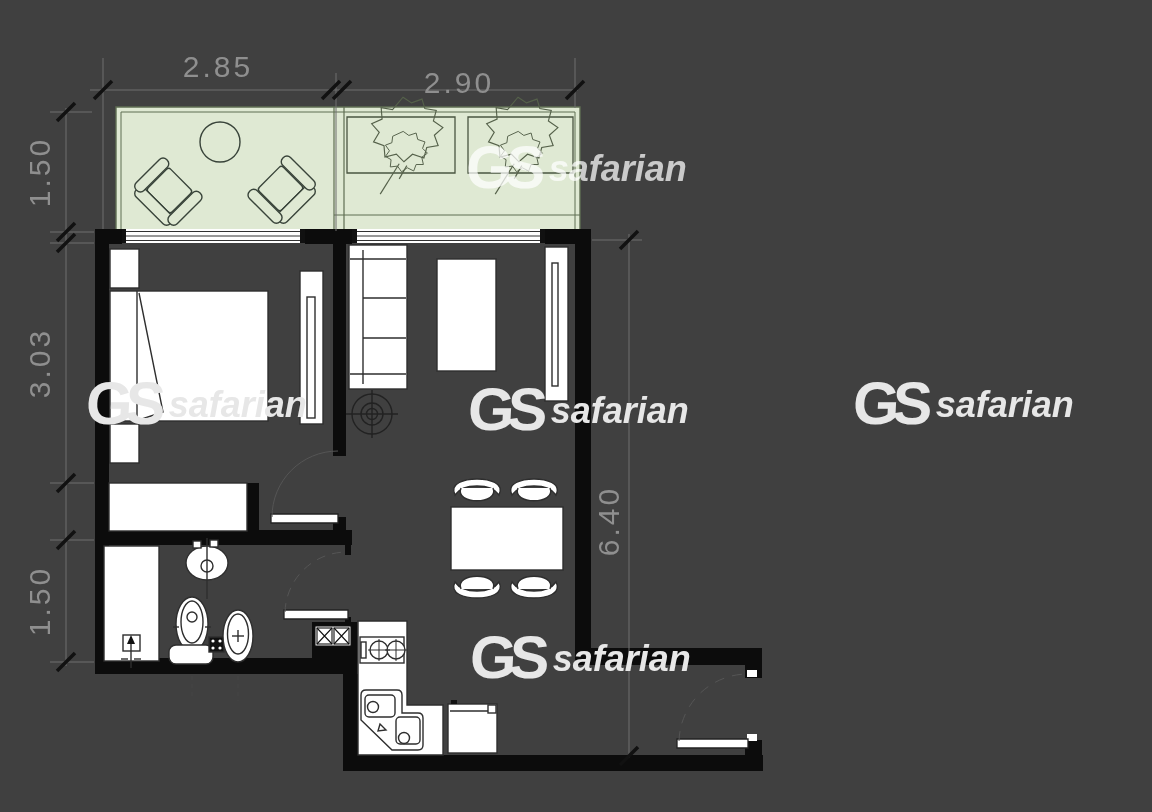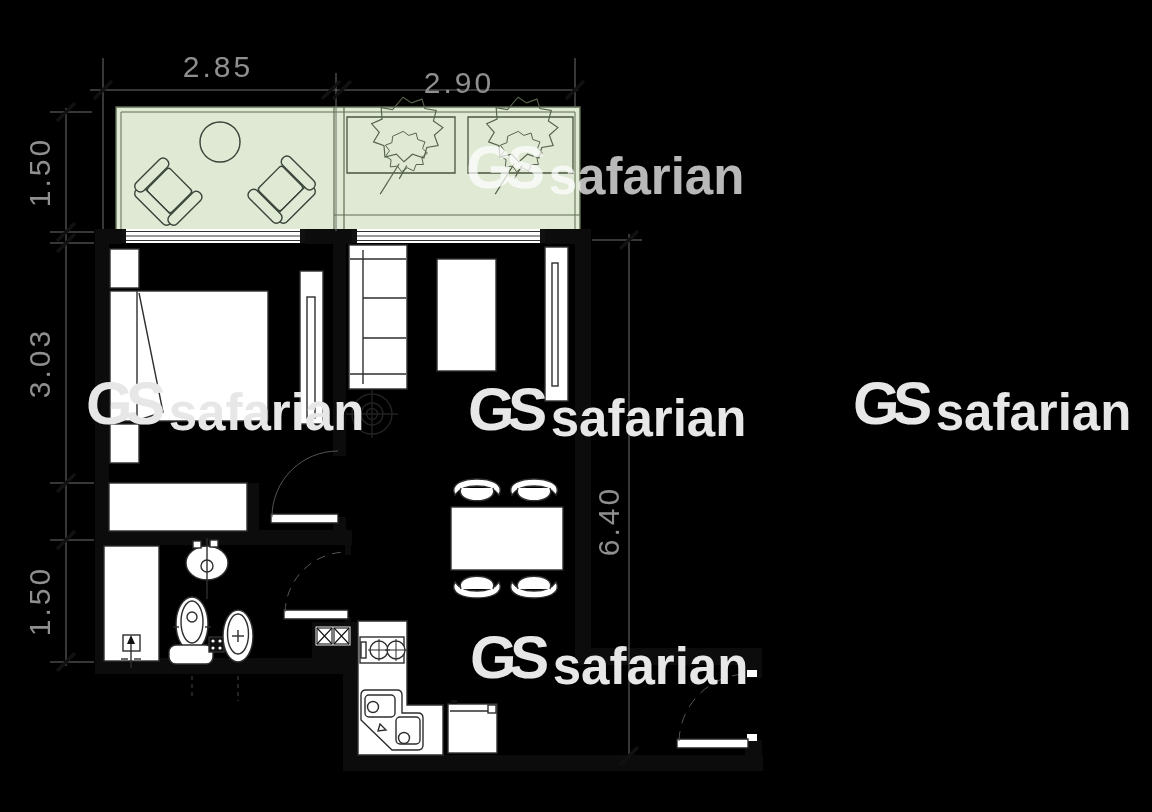--- a/index.html
+++ b/index.html
@@ -1,30 +1,30 @@
 <!DOCTYPE html>
 <html style="--wall: #0c0c0c; --line: #2e2e2e; --dim-line: #6e6e6e; --dim-text: #8f8f8f; --balcony-fill: #dfe9d3; --balcony-line: #5f6e53; --watermark: #e7e7e7;"><head>
 <meta charset="utf-8">
 <style>
   :root{
     --wall:#0c0c0c; --line:#2e2e2e; --dim-line:#6e6e6e; --dim-text:#8f8f8f;
     --balcony-fill:#dfe9d3; --balcony-line:#5f6e53; --watermark:#e7e7e7;
   }
   html,body{margin:0;padding:0;background:#ffffff;}
-  #canvas{position:relative;width:1152px;height:812px;background:#000000;overflow:hidden;
+  #canvas{position:relative;width:1152px;height:812px;background:#404040;overflow:hidden;
           font-family:"Liberation Sans",sans-serif;}
   #plan-svg{position:absolute;left:0;top:0;}
   .dim{position:absolute;color:var(--dim-text);font-size:30px;letter-spacing:3px;
        width:120px;text-align:center;line-height:1;font-weight:400;}
   .dim.vert{transform:rotate(-90deg);}
   .wm{position:absolute;display:flex;align-items:flex-start;pointer-events:none;z-index:5;
       color:var(--watermark);}
   .wm-gs{font-weight:bold;font-size:60px;line-height:1;letter-spacing:-7px;
          transform:skewX(-3deg);}
-  .wm-name{font-weight:bold;font-size:51px;line-height:1;margin:13px 0 0 10px;letter-spacing:0;}
+  .wm-name{font-weight:bold;font-size:36px;line-height:1;margin:13px 0 0 10px;letter-spacing:0;font-style:italic;}
   .wm--light{color:rgba(255,255,255,0.72);}
   svg *[stroke]{vector-effect:non-scaling-stroke;}
 </style>
 </head>
 <body>
 
 <div id="canvas">
 
   <svg id="plan-svg" width="1152" height="812" viewBox="0 0 1152 812">
 

